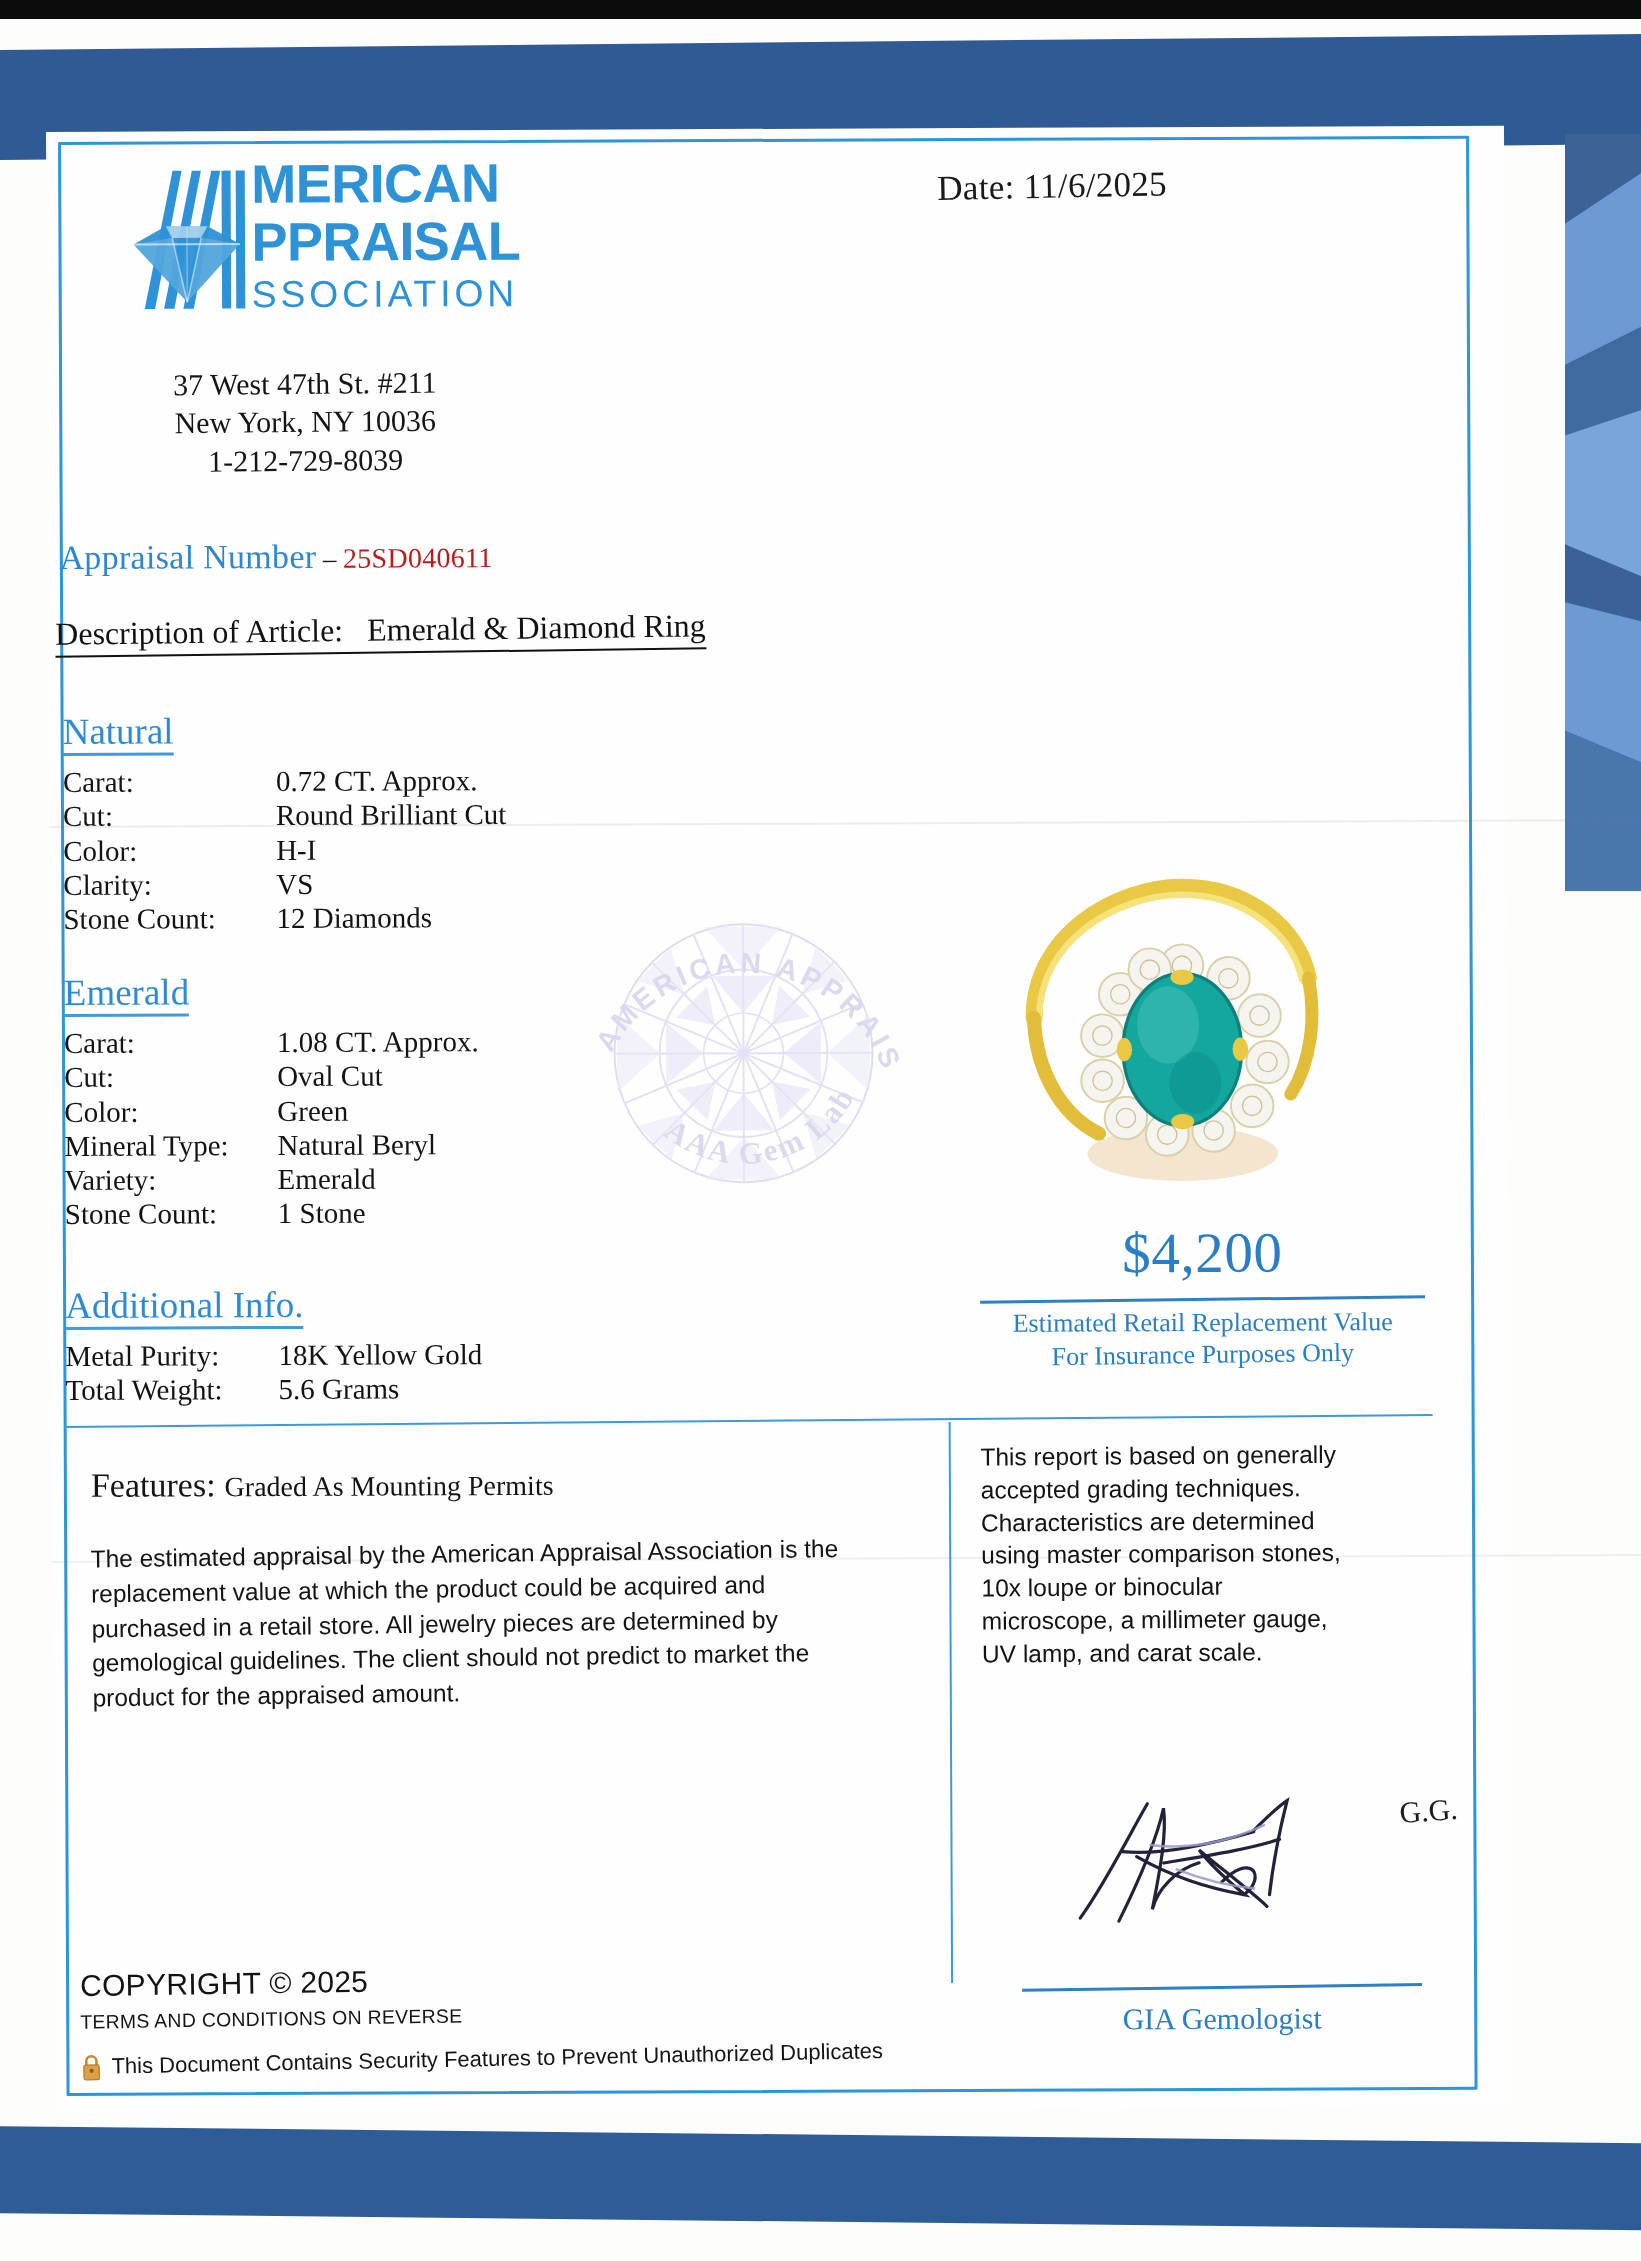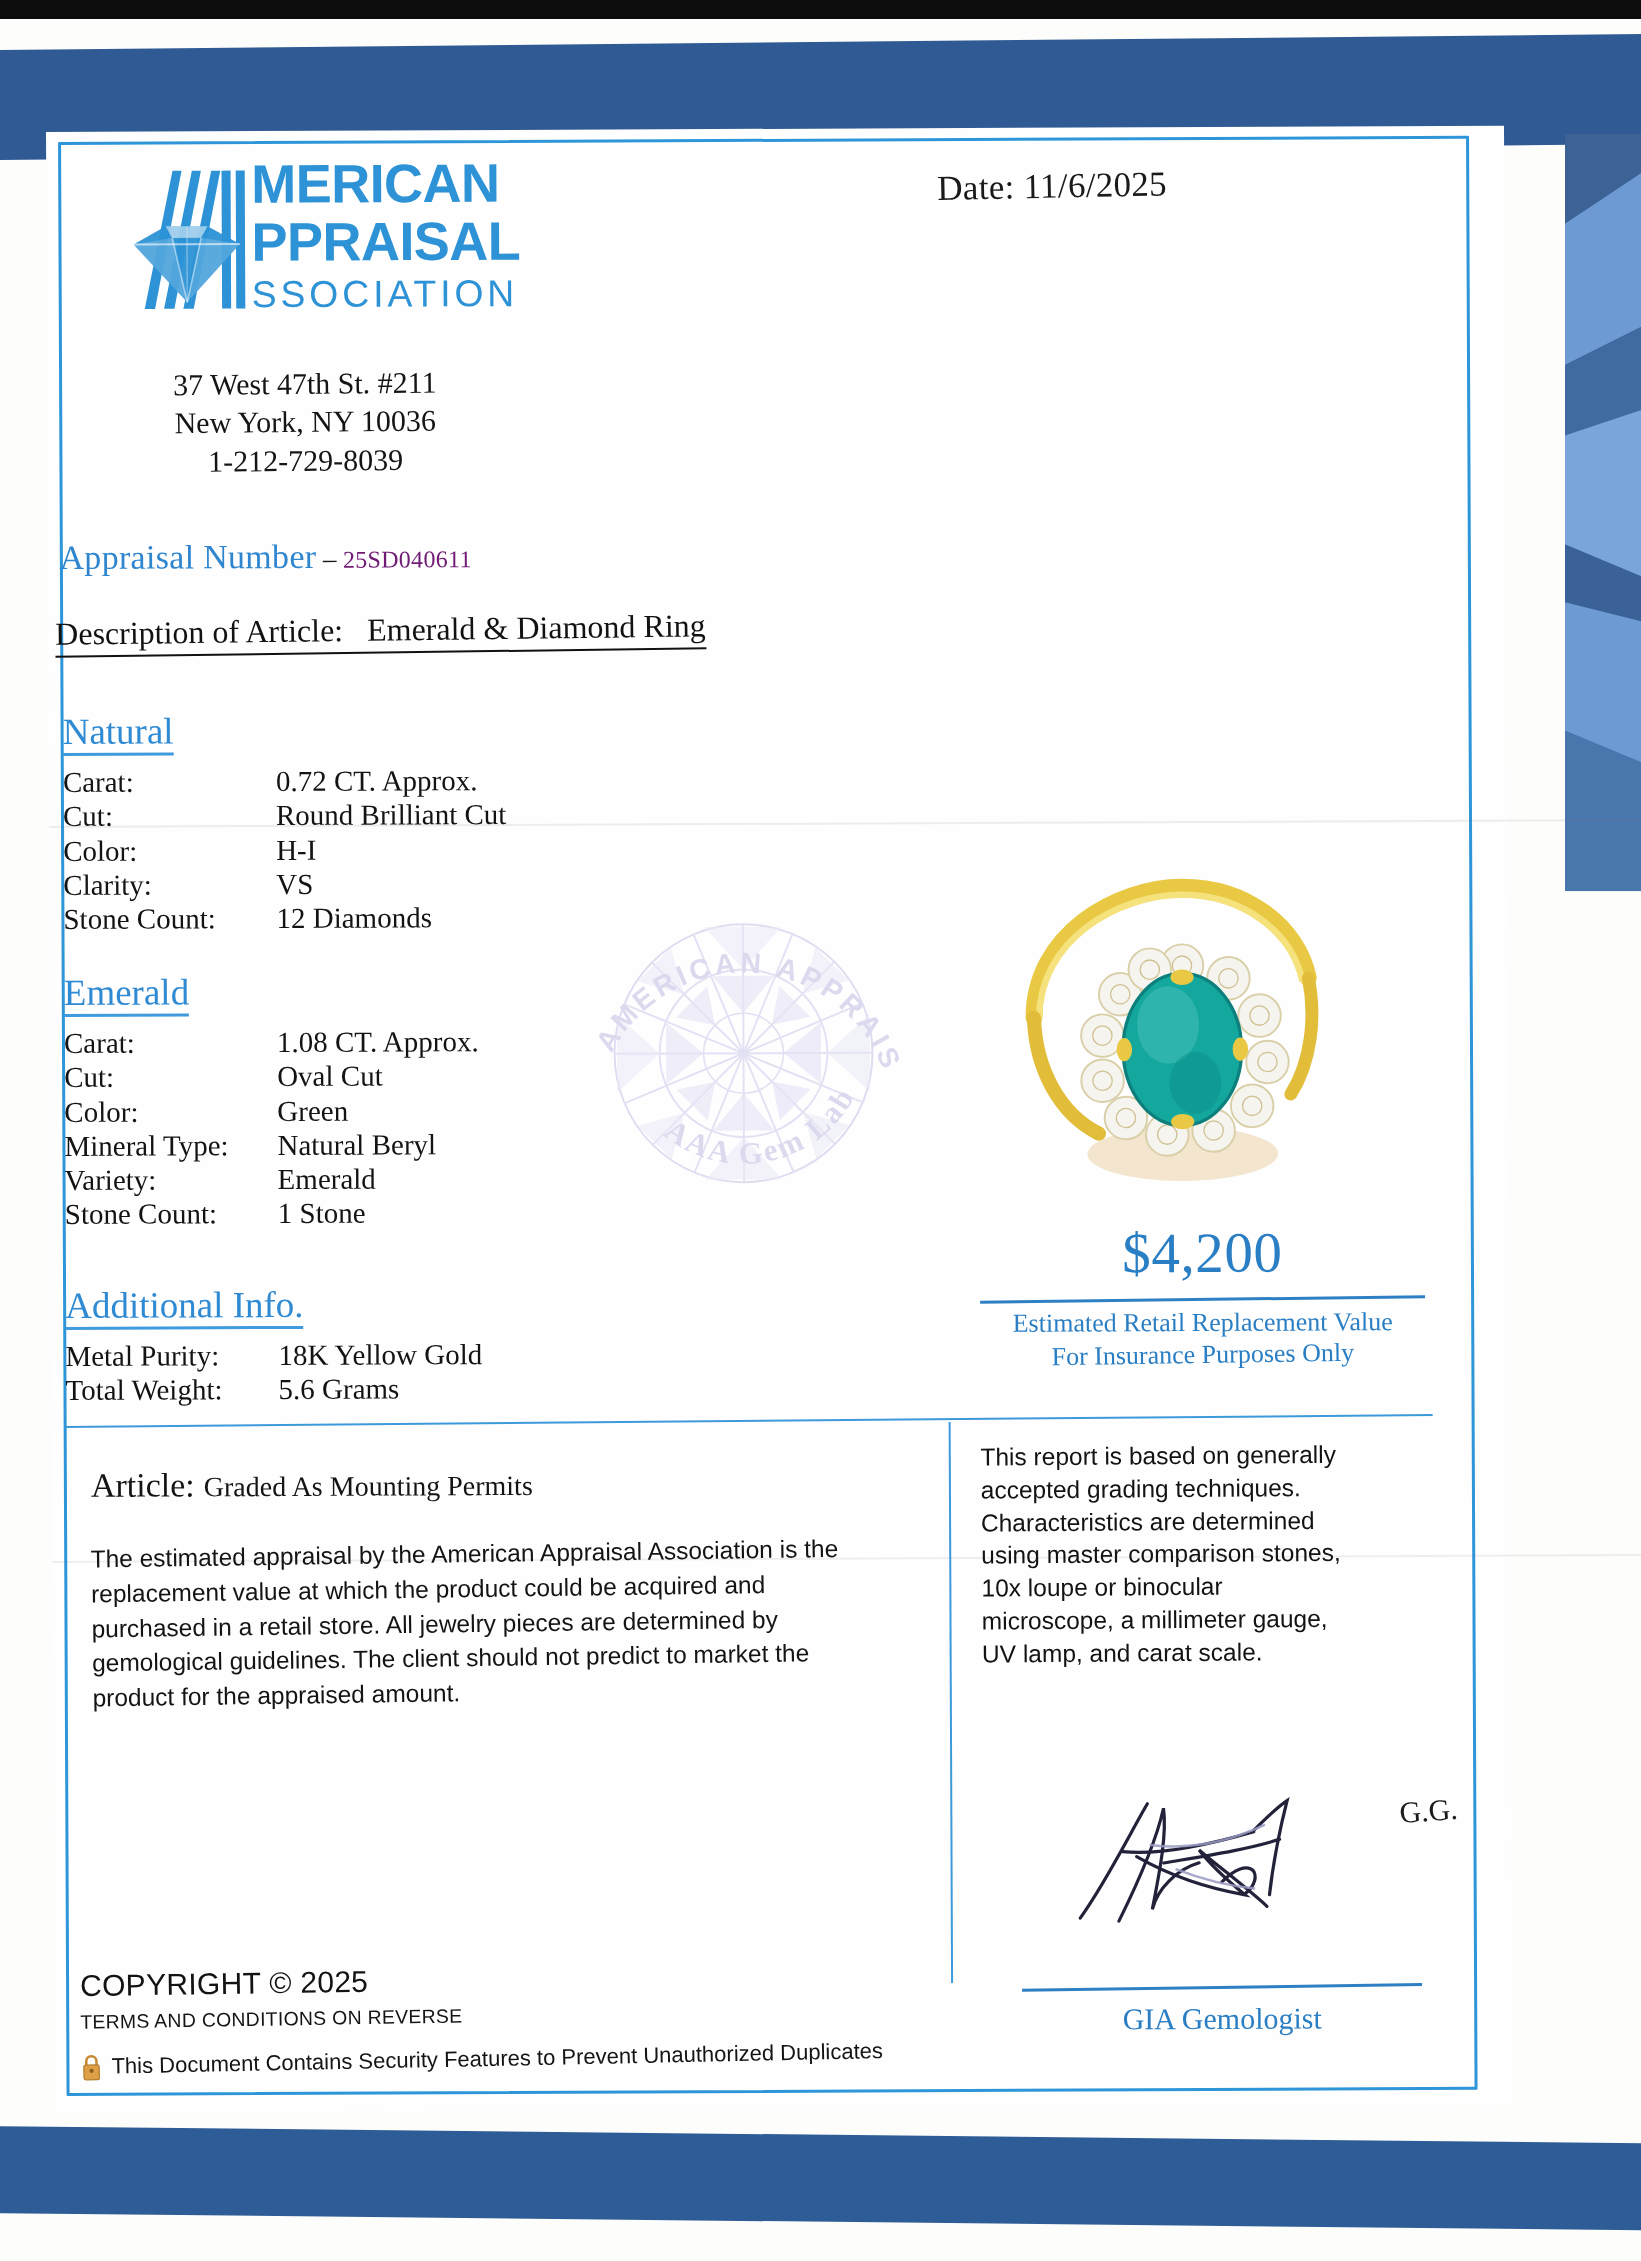--- a/index.html
+++ b/index.html
@@ -35,21 +35,21 @@
         letter-spacing:0.3px;font-weight:400;transform:rotate(-0.9deg);
         font-stretch:condensed;}
 
   .address{position:absolute;left:90px;top:234px;font-size:30px;line-height:1.28;
            color:#151515;text-align:center;width:336px;transform:rotate(-0.3deg);}
 
   .appraisal-line{position:absolute;left:11.6px;top:407px;font-size:0;white-space:nowrap;}
   .appraisal-label{font-size:34px;color:#2f86cf;font-family:"Liberation Serif",serif;
                    letter-spacing:0.3px;}
   .appraisal-dash{font-size:27px;color:#1a1a1a;padding:0 6.5px;}
-  .appraisal-value{font-size:24px;color:#701a75;letter-spacing:0.3px;}
+  .appraisal-value{font-size:28px;color:#b91c1c;letter-spacing:0.3px;}
 
   .desc-line{position:absolute;left:6.5px;top:481px;font-size:32px;color:#121212;
              white-space:nowrap;border-bottom:2.6px solid #111;padding-bottom:2.6px;
              display:inline-block;transform:rotate(-0.5deg);}
 
   
   .section{position:absolute;left:14px;}
   .sec-title{font-size:37px;color:#2f8ad4;border-bottom:3.2px solid #3f9bdd;
              display:inline-block;line-height:1.05;padding-bottom:1.3px;
              font-family:"Liberation Serif",serif;}
@@ -381,21 +381,21 @@
     <div class="value-cap1">Estimated Retail Replacement Value</div>
     <div class="value-cap2">For Insurance Purposes Only</div>
   </div>
 
   <div class="mid-divider"></div>
   <div class="vert-divider"></div>
   <div class="fold2"></div>
 
   <div class="comments">
     <div class="comments-head">
-      <span class="c-label">Article:</span>
+      <span class="c-label">Features:</span>
       <span class="c-val">Graded As Mounting Permits</span>
     </div>
     <div class="disclaimer">The estimated appraisal by the American Appraisal Association is the replacement value at which the product could be acquired and purchased in a retail store. All jewelry pieces are determined by gemological guidelines. The client should not predict to market the product for the appraised amount.</div>
   </div>
 
   <div class="report-note">This report is based on generally accepted grading techniques. Characteristics are determined using master comparison stones, 10x loupe or binocular microscope, a millimeter gauge, UV lamp, and carat scale.</div>
 
   <div class="signature">
     <svg width="348" height="161" viewBox="0 0 540 250">
       <g fill="none" stroke="#22223a" stroke-width="5" stroke-linecap="round">

